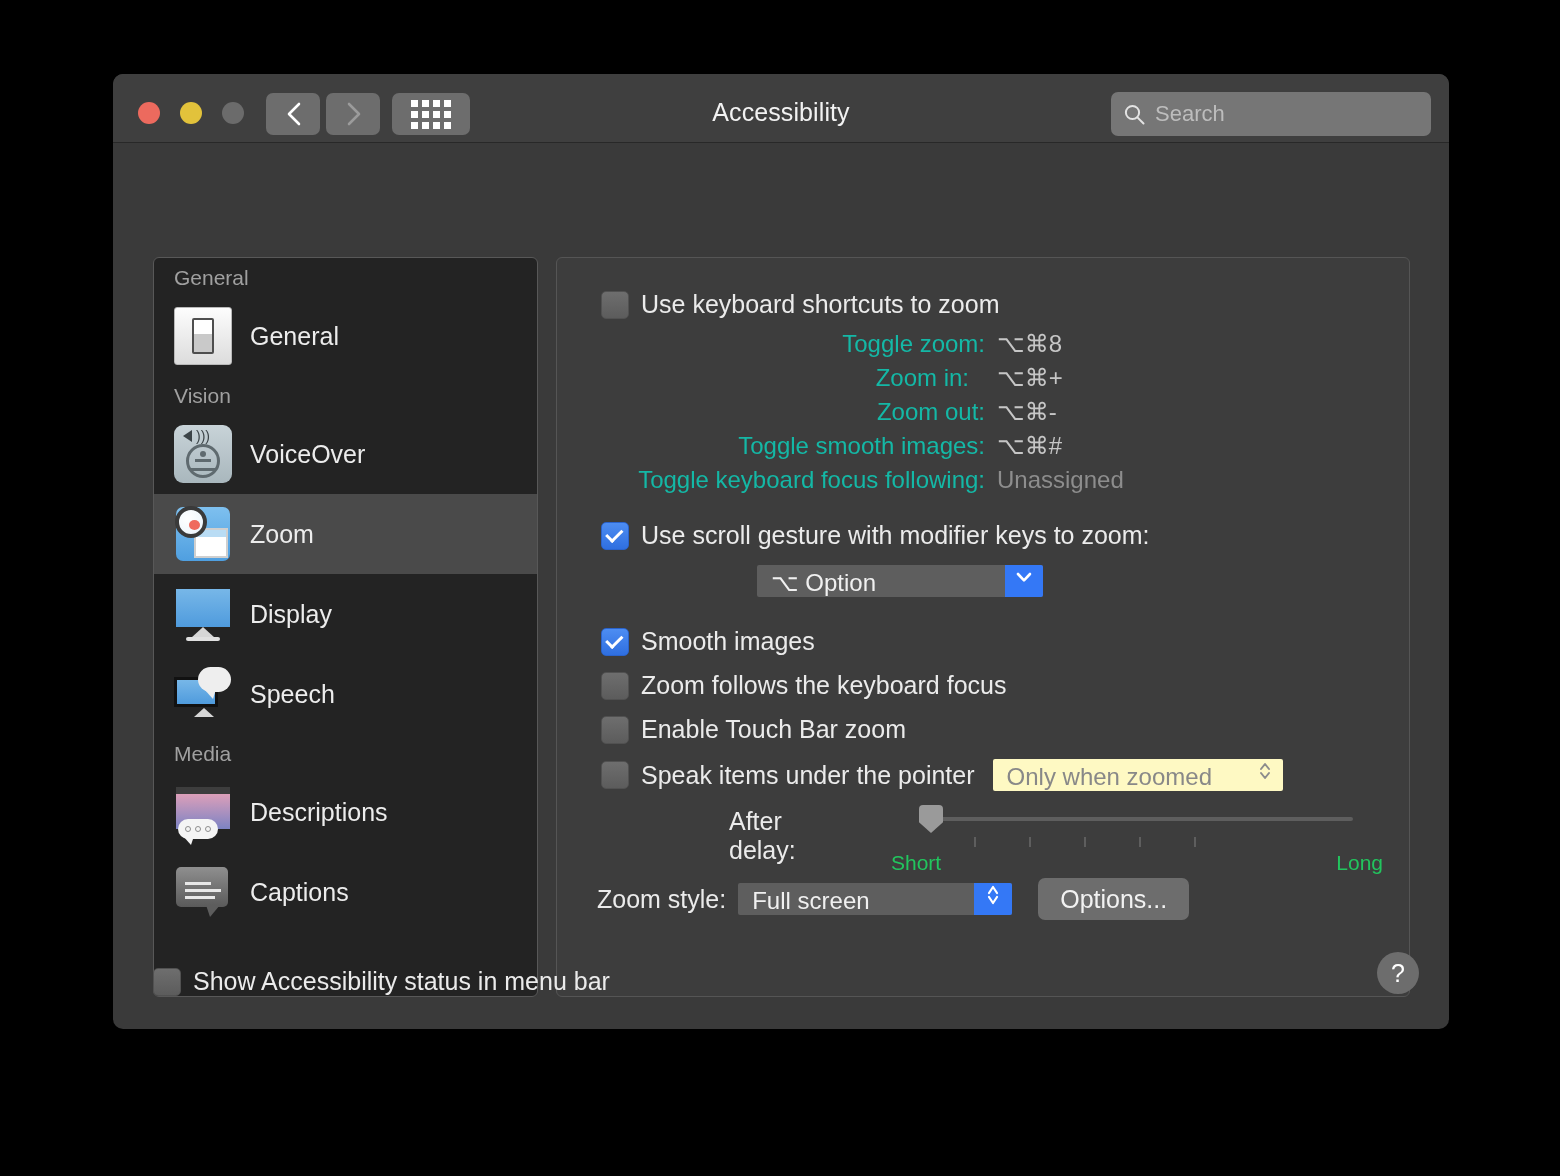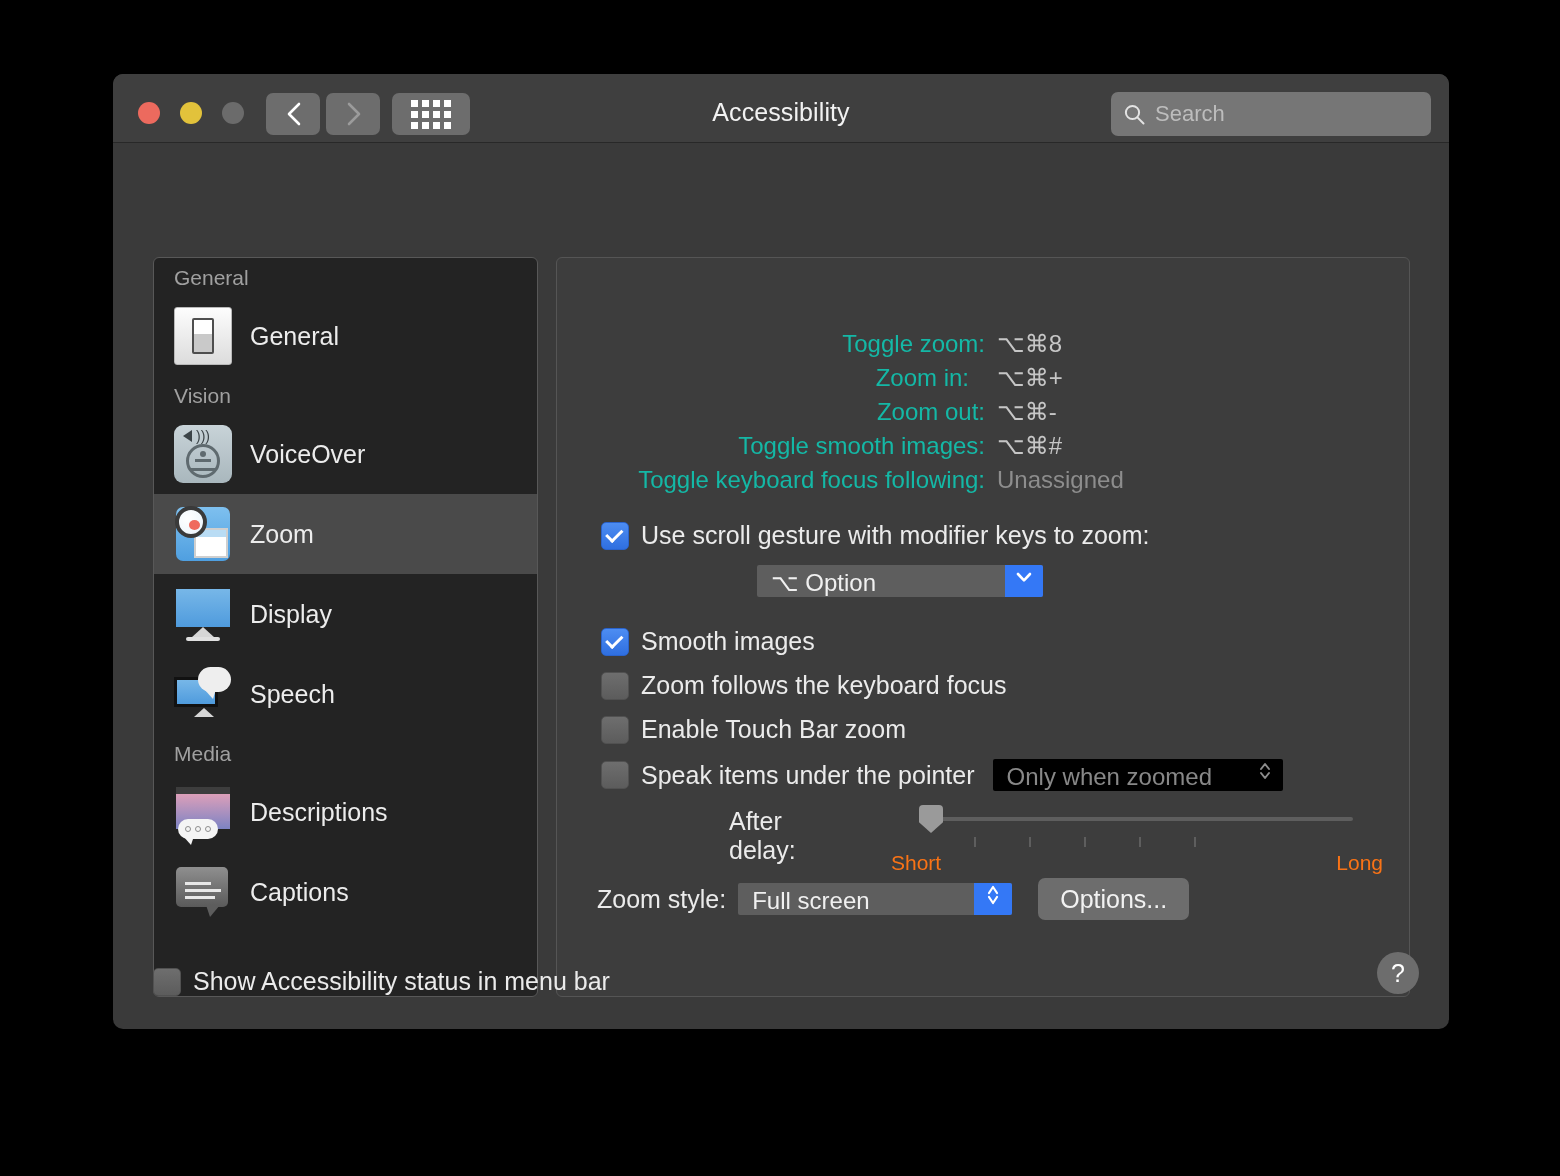--- a/index.html
+++ b/index.html
@@ -272,21 +272,21 @@
     display: inline-flex; align-items: flex-end;
     height: 32px; border-radius: 2px;
     background: #5e5e5e;
     overflow: hidden;
   }
   .popup .pval { color: #f0f0f0; font-size: 24px; padding: 0 14px; white-space: nowrap; }
   .popup .parrow {
     width: 38px; height: 40px; background: #3478f6;
     display: flex; align-items: center; justify-content: center; flex: none;
   }
-  .popup.disabled { background: #000000; gap: 20px; }
+  .popup.disabled { background: #fef9c3; gap: 20px; }
   .popup.disabled .pval { color: #888; }
   .popup.disabled .parrow { background: transparent; }
 
   .btn {
     height: 42px; border-radius: 7px;
     background: #6d6d6d;
     color: #f2f2f2; font-size: 25px;
     padding: 0 22px;
     display: inline-flex; align-items: center; justify-content: center;
   }
@@ -302,21 +302,21 @@
     width: 24px; height: 28px;
     background: #9a9a9a;
     border-radius: 4px 4px 2px 2px;
     clip-path: polygon(0 0, 100% 0, 100% 62%, 50% 100%, 0 62%);
   }
   .slider-ticks { position: absolute; left: 0; top: 34px; width: 434px; height: 10px; }
   .slider-ticks i { position: absolute; top: 0; width: 2px; height: 10px; background: #5e5e5e; }
   .slider-ends {
     position: absolute; left: -28px; top: 48px; width: 492px;
     display: flex; justify-content: space-between;
-    color: #f97316; font-size: 21px;
+    color: #22c55e; font-size: 21px;
   }
 
   .bottomrow { position: absolute; left: 40px; bottom: 24px; right: 30px; }
   .helpbtn {
     position: absolute; right: 0; bottom: 2px;
     width: 42px; height: 42px; border-radius: 50%;
     background: #6d6d6d; color: #fff;
     font-size: 25px; display: flex; align-items: center; justify-content: center;
   }
 </style>
@@ -445,20 +445,24 @@
               <i style="width:30px"></i>
             </span>
         </div>
         <span class="label">Captions</span>
       </div>
 
     </div>
 
     <div class="pane">
 
+      <div class="row" style="position:absolute; left:44px; top:32px;">
+        <span class="cbox"></span>
+        <span class="cb-label">Use keyboard shortcuts to zoom</span>
+      </div>
 
       <div style="position:absolute; left:10px; top:72px; width:620px;">
         <div class="kbrow" style="margin-bottom:6px;">
           <span class="kb-name">Toggle zoom:</span>
           <span class="kb-val">⌥⌘8</span>
         </div>
         <div class="kbrow" style="margin-bottom:6px;gap:16px;">
           <span class="kb-name">Zoom in:</span>
           <span class="kb-val">⌥⌘+</span>
         </div>

